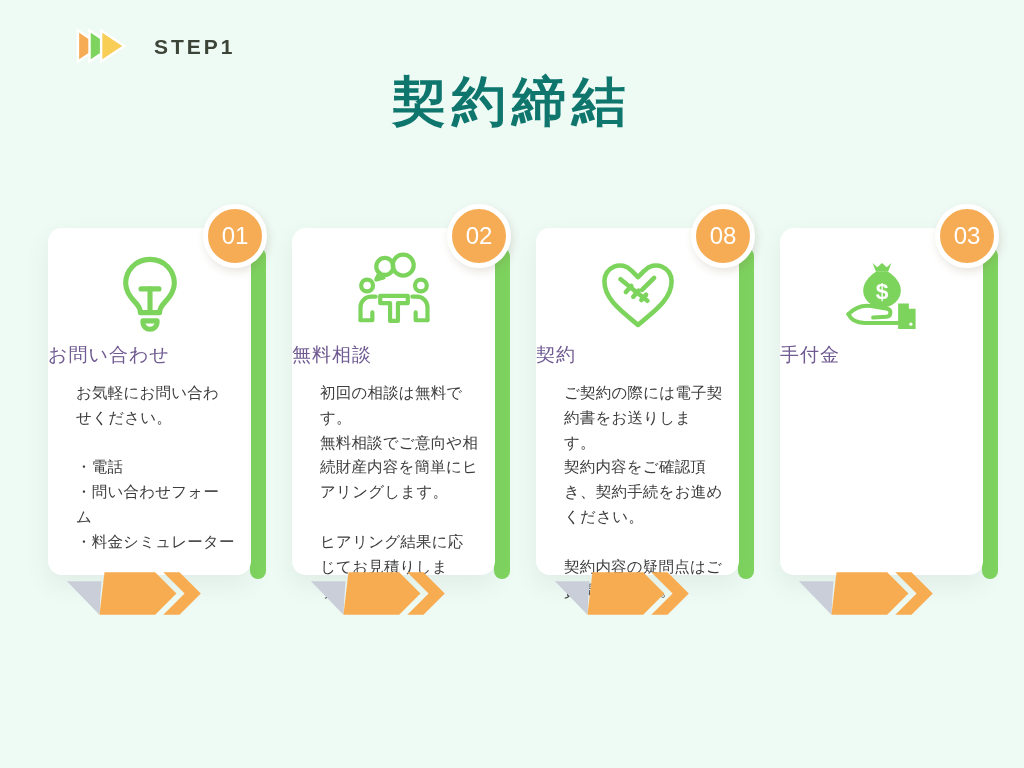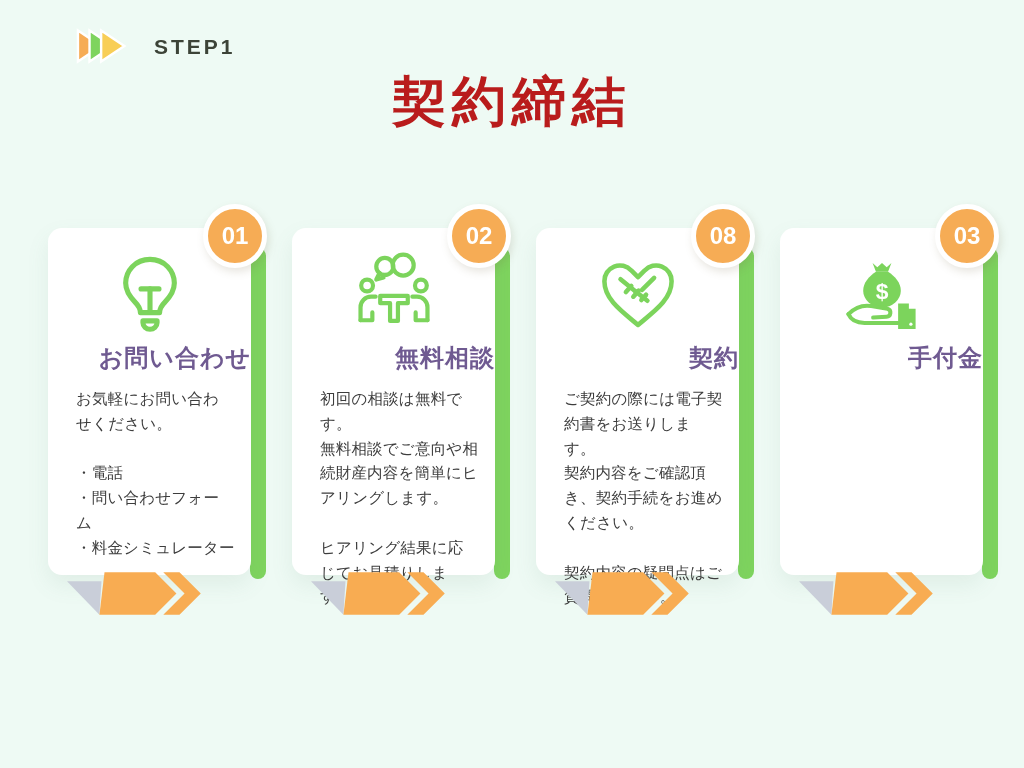--- a/index.html
+++ b/index.html
@@ -11,47 +11,47 @@
   
   .logo{position:absolute;top:28px;left:76px;display:flex;align-items:center;gap:20px;}
   .logo-text{
     font-size:21px;font-weight:800;letter-spacing:3px;color:#3c4337;
     transform:translateY(1px);
   }
   
   .page-title{
     position:absolute;top:66px;left:0;width:100%;text-align:center;
     font-family:"Liberation Serif","DejaVu Serif",serif;
-    font-size:54px;font-weight:600;letter-spacing:6px;color:#b91c1c;margin:0;
+    font-size:54px;font-weight:600;letter-spacing:6px;color:#0f766e;margin:0;
   }
   
   .cards{position:absolute;top:228px;left:48px;display:flex;gap:26px;}
   .col{position:relative;width:218px;height:347px;}
   .bar{
     position:absolute;left:202px;top:20px;bottom:-4px;width:16px;
     background:#7ed45e;border-radius:9px;z-index:1;
   }
   .card{
     position:absolute;left:0;top:0;width:203px;height:347px;
     background:#ffffff;border-radius:14px;z-index:2;
     box-shadow:0 10px 22px rgba(96,140,118,0.10);
     box-sizing:border-box;
   }
   .badge{
     position:absolute;left:155px;top:-24px;width:54px;height:54px;z-index:4;
     background:#f6ac55;border:5px solid #ffffff;border-radius:50%;
     display:flex;align-items:center;justify-content:center;
-    color:#ffffff;font-size:24px;font-weight:700;
+    color:#ffffff;font-size:24px;font-weight:400;
     box-shadow:2px 4px 8px rgba(120,110,80,0.18);
     text-align:center;
   }
   .icon-wrap{height:92px;margin-top:20px;display:flex;align-items:center;justify-content:center;}
   .step-title{
-    margin:2px 0 0 0;text-align:right;
-    font-size:24px;font-weight:700;letter-spacing:1px;color:#6f5a91;
+    margin:2px 0 0 0;text-align:left;
+    font-size:19px;font-weight:400;letter-spacing:1px;color:#6f5a91;
   }
   .step-body{
     margin:13px 0 0 12px;padding:0 16px;
     font-size:15.5px;line-height:1.6;letter-spacing:0.2px;color:#3d3d3d;
     white-space:pre-line;
   }
   .arrow{position:absolute;left:18px;bottom:-40px;width:152px;height:43px;z-index:3;}
 </style>
 </head>
 <body>

